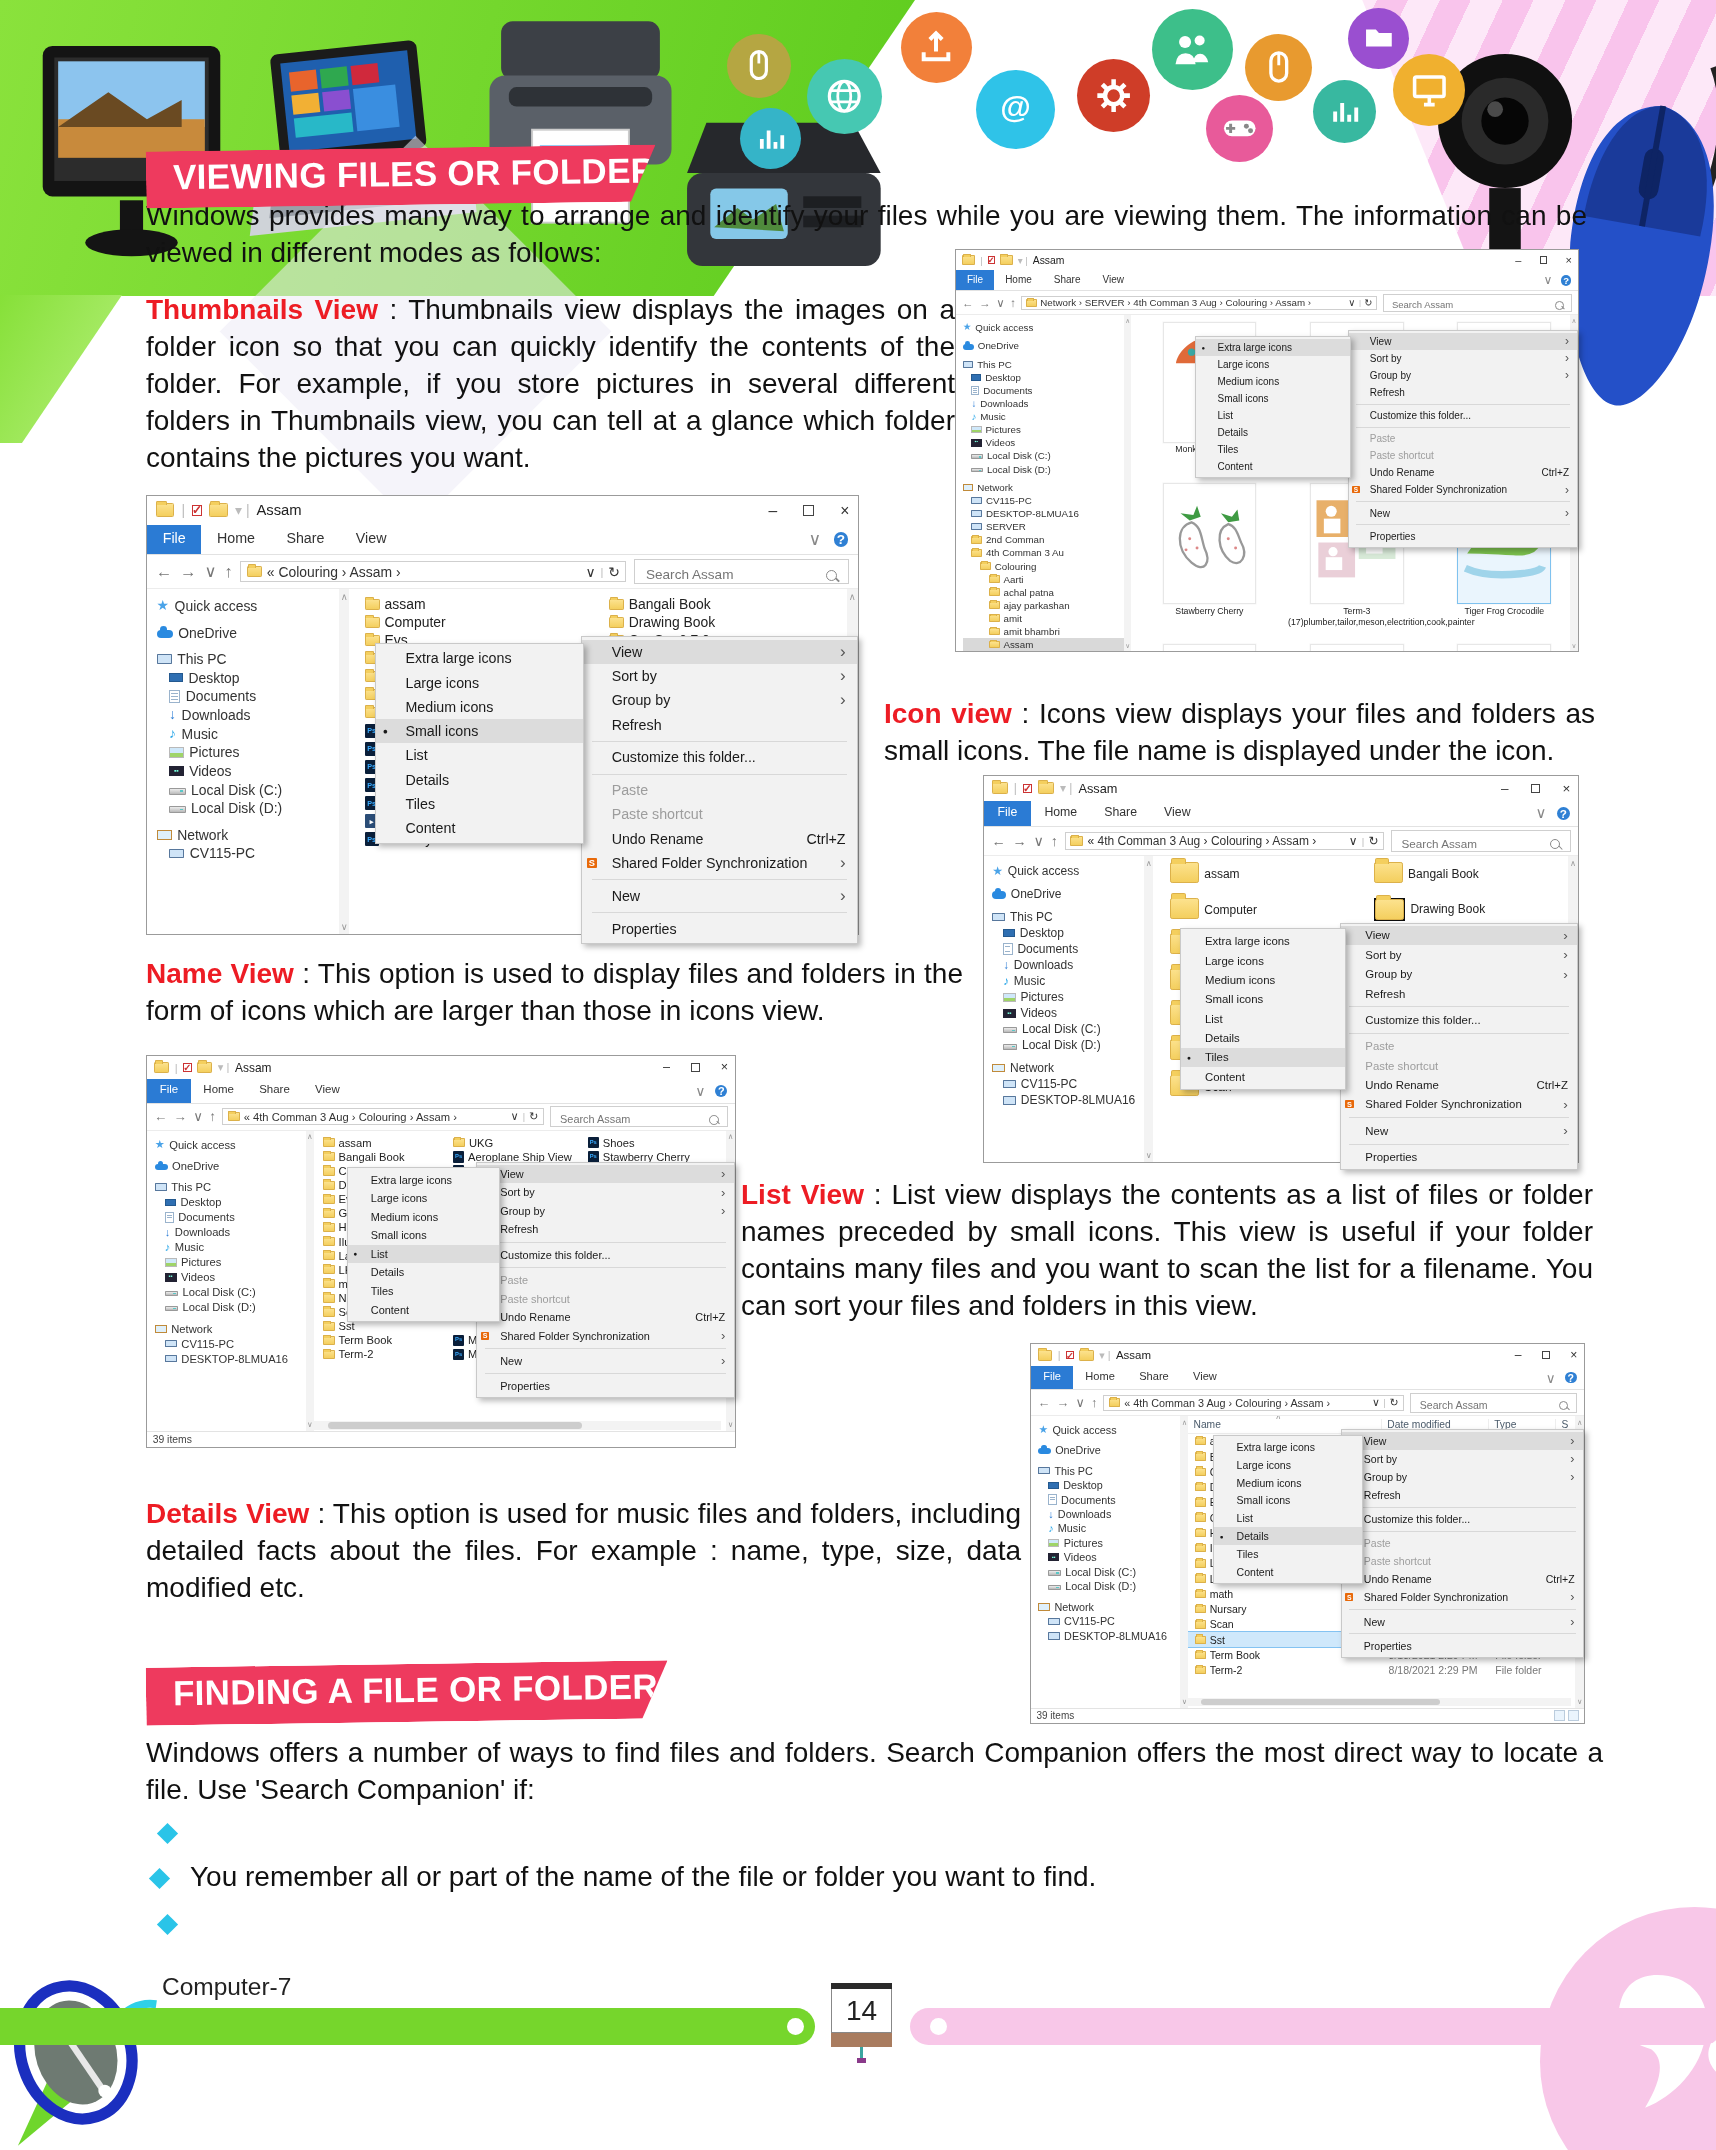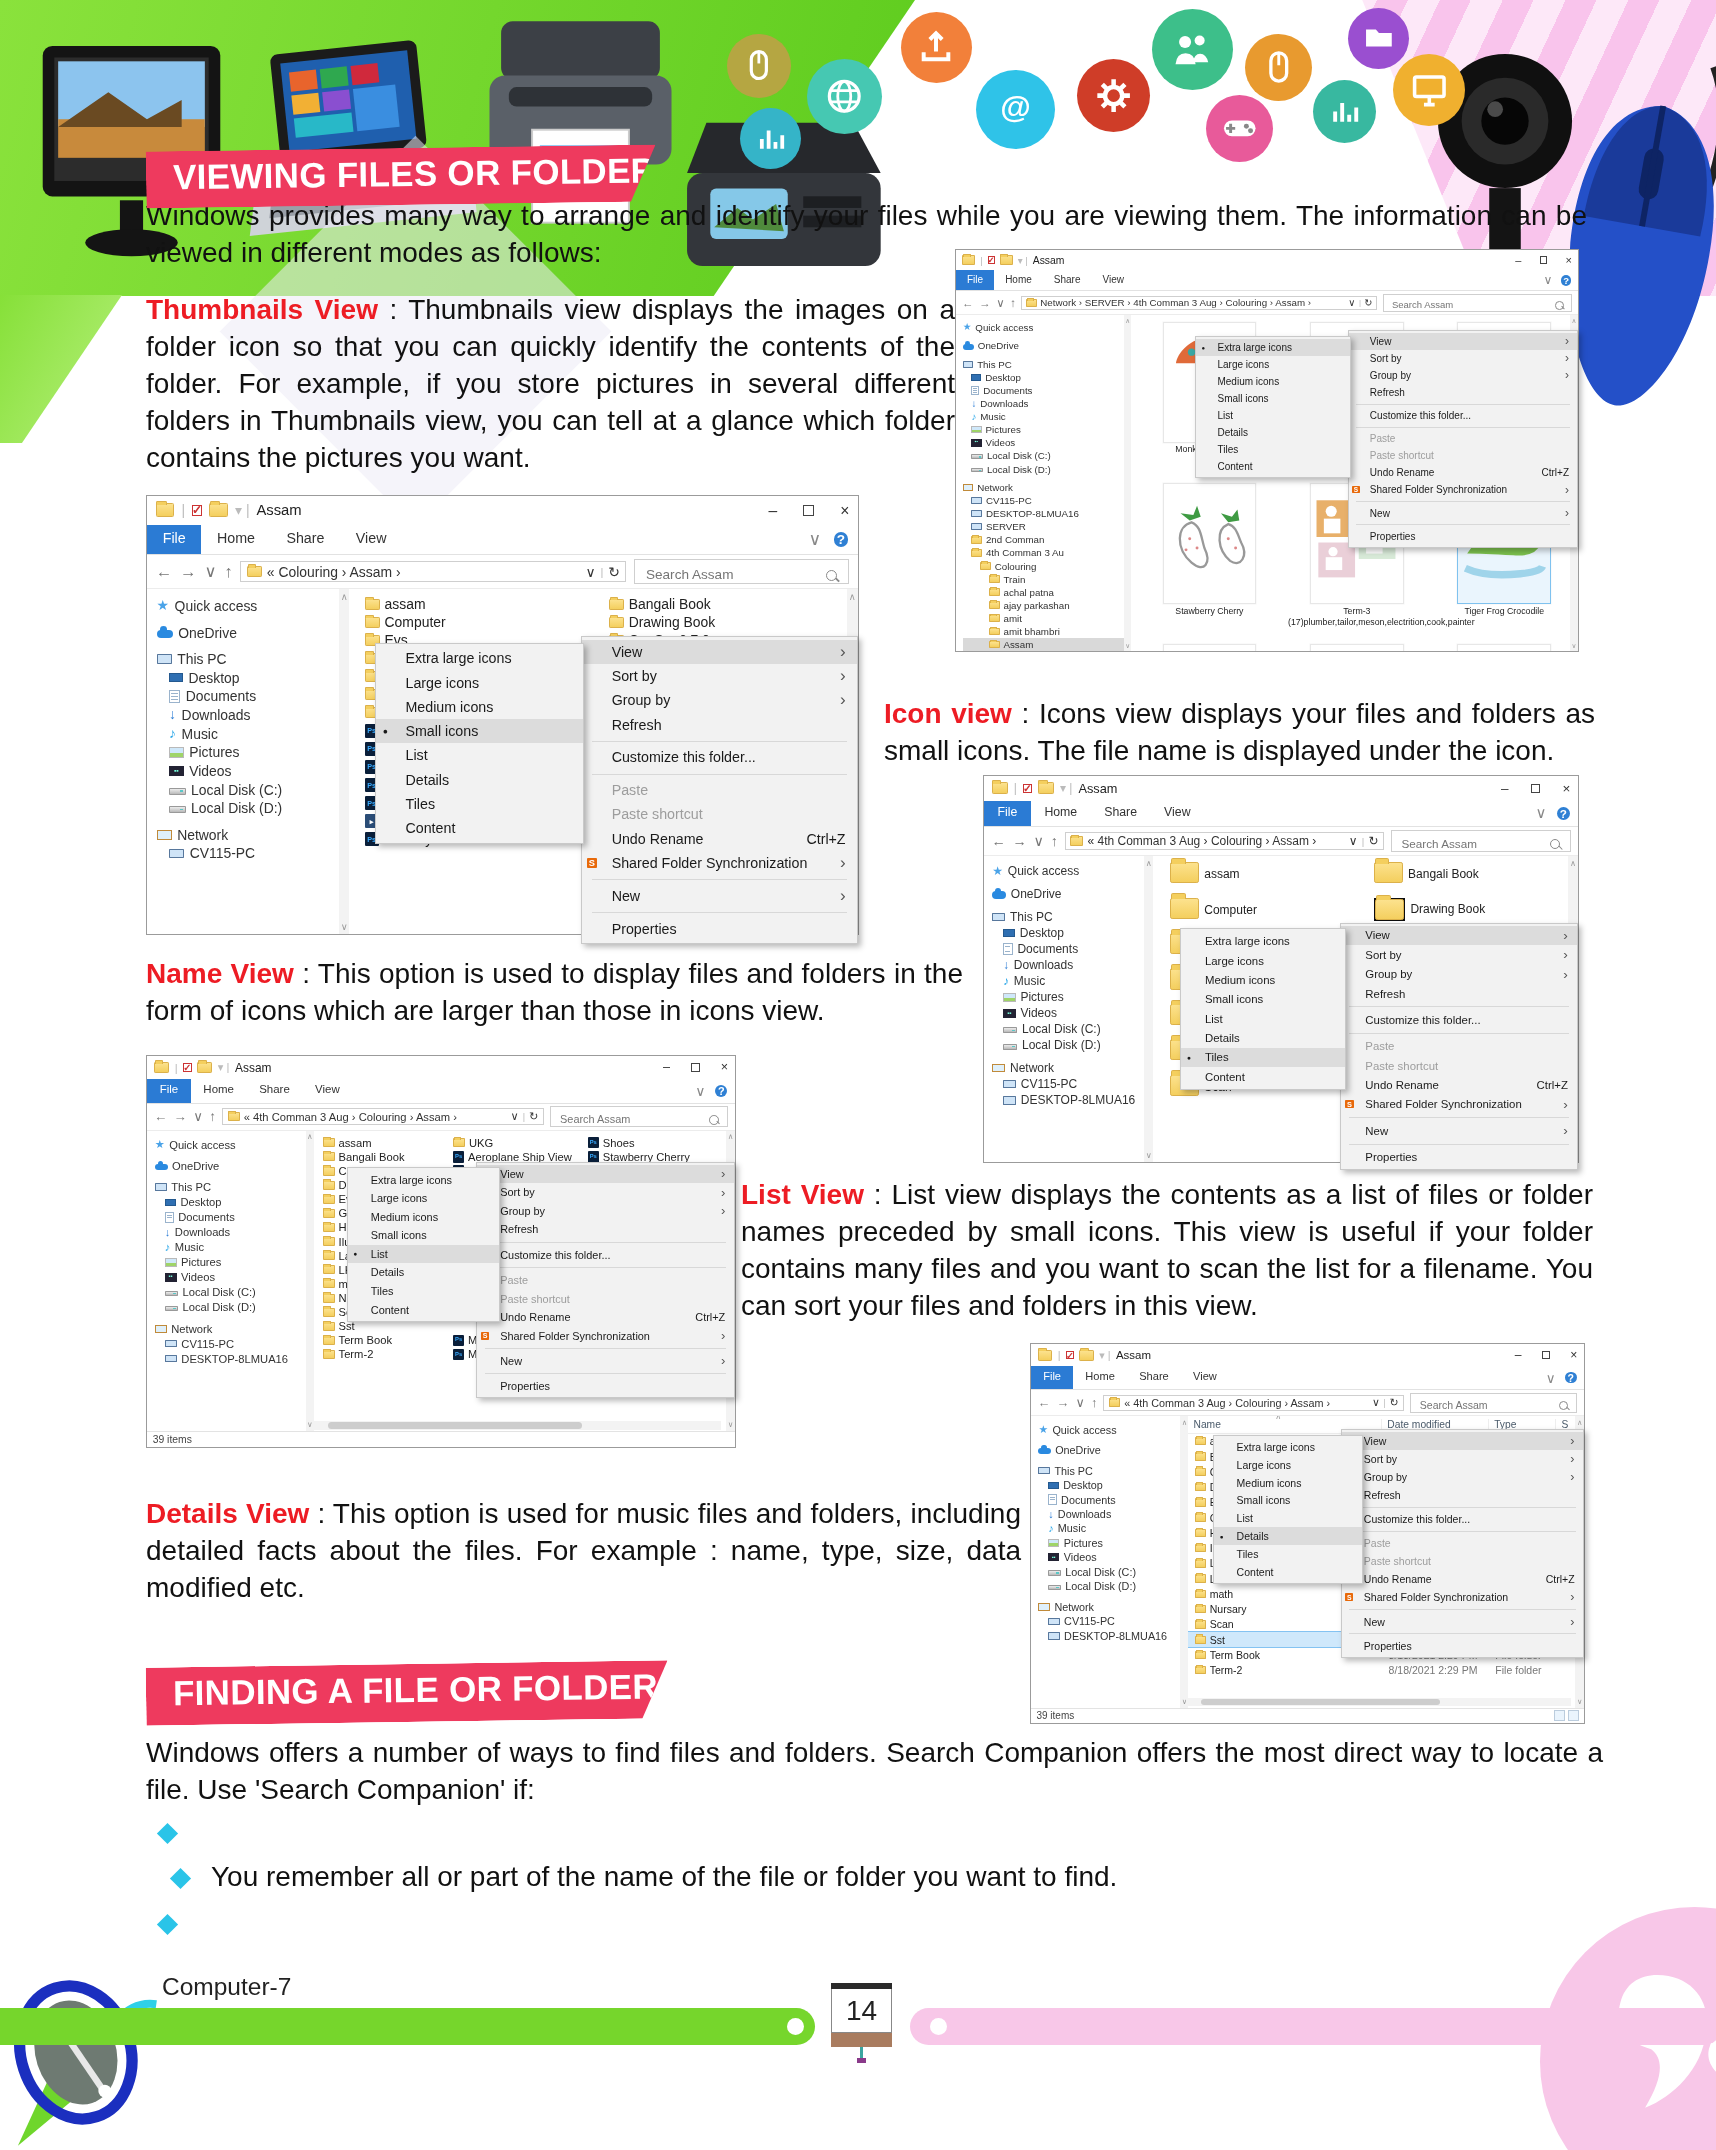--- a/index.html
+++ b/index.html
@@ -312,21 +312,21 @@
 
   <div class="ribbonbar" style="left:146px;top:1664px;width:522px;height:58px">
     <span>FINDING A FILE OR FOLDER</span>
   </div>
 
   <p class="para" style="left:146px;top:1734px;width:1457px"><span>Windows offers a number of ways to find files and folders. Search Companion offers the most direct way to locate a file. Use 'Search Companion' if:</span></p>
 
   <div class="blt" style="left:160px;top:1816px;width:1417px">
     <span class="diamond"></span>
   </div>
-  <div class="blt" style="left:173px;top:1861px;width:1417px">
+  <div class="blt" style="left:152px;top:1861px;width:1417px">
     <span class="diamond"></span>
     <span>You remember all or part of the name of the file or folder you want to find.</span>
   </div>
   <div class="blt" style="left:160px;top:1907px;width:1417px">
     <span class="diamond"></span>
   </div>
 
   <div class="bigpink" style="left:1540px;top:1907px;width:309px;height:309px">
     <svg viewBox="0 0 100 100" style="width:100%;height:100%">
       <path d="M38 22c10 0 16 7 16 15 0 14-10 24-20 28 6-10 6-16 2-19-8-2-12-8-10-15 1.5-6 6-9 12-9z" fill="#fff"></path>
@@ -747,21 +747,21 @@
             <div class="sitem" style="padding-left: 0.9em;">
               <span class="ic ic-folder"></span>
               <span>4th Comman 3 Au</span>
             </div>
             <div class="sitem" style="padding-left: 1.8em;">
               <span class="ic ic-folder"></span>
               <span>Colouring</span>
             </div>
             <div class="sitem" style="padding-left: 2.7em;">
               <span class="ic ic-folder"></span>
-              <span>Train</span>
+              <span>Aarti</span>
             </div>
             <div class="sitem" style="padding-left: 2.7em;">
               <span class="ic ic-folder"></span>
               <span>achal patna</span>
             </div>
             <div class="sitem" style="padding-left: 2.7em;">
               <span class="ic ic-folder"></span>
               <span>ajay parkashan</span>
             </div>
             <div class="sitem" style="padding-left: 2.7em;">

